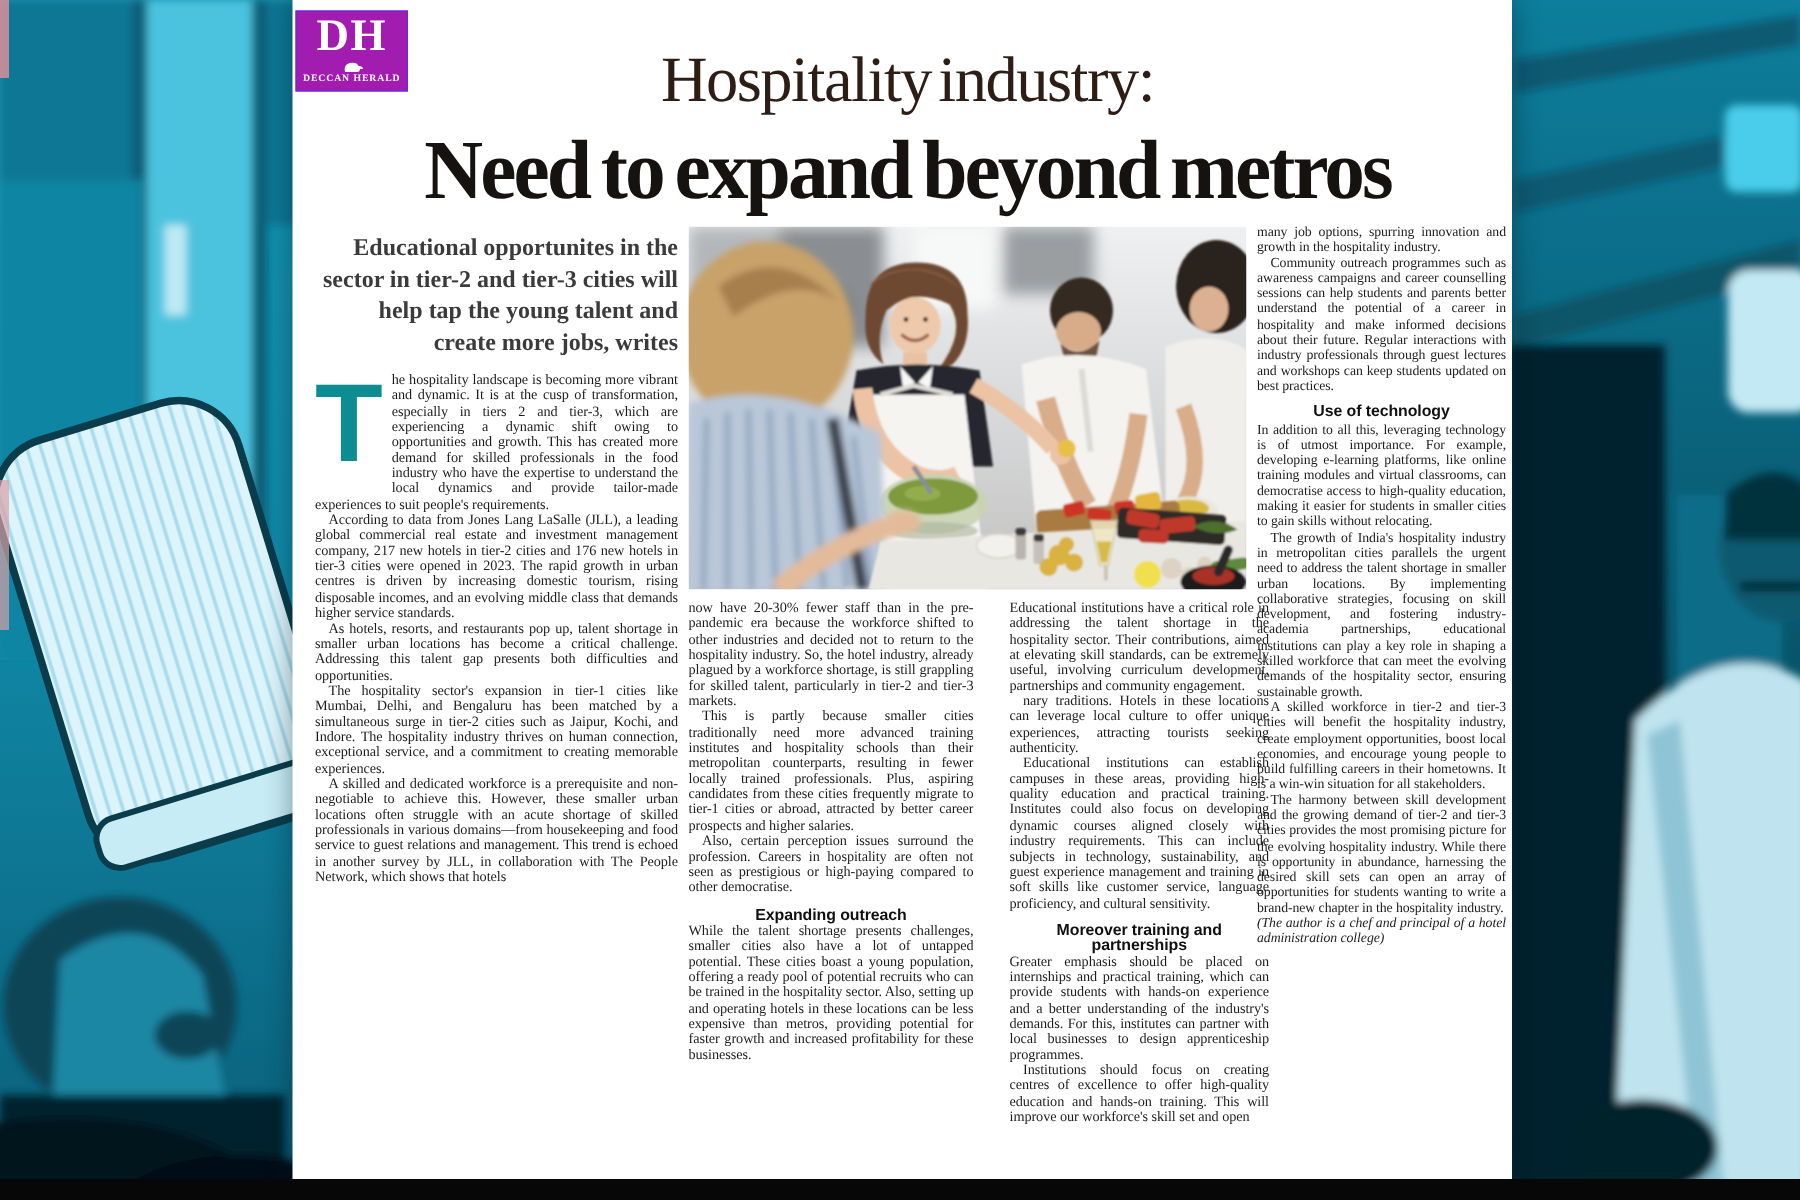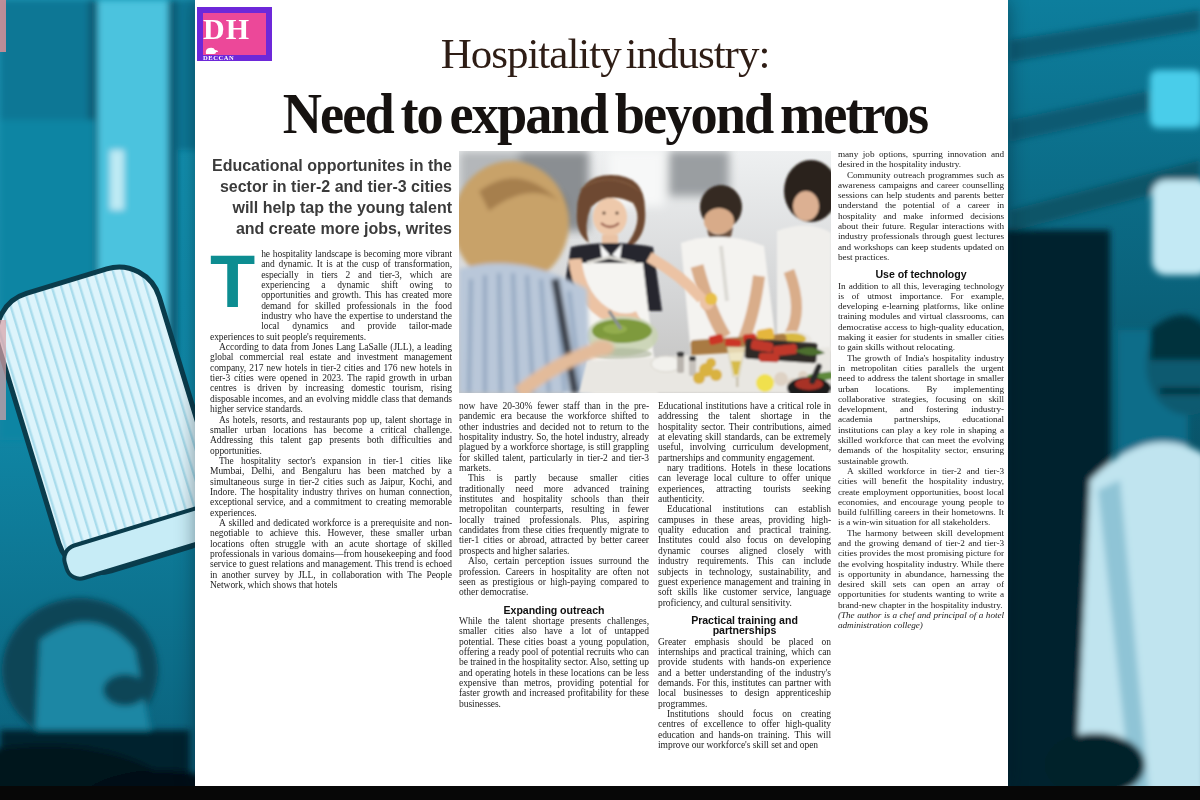--- a/index.html
+++ b/index.html
@@ -2,49 +2,49 @@
 <html><head>
 <meta charset="utf-8">
 <style>
   html,body{margin:0;padding:0;}
   body{width:1200px;height:800px;position:relative;overflow:hidden;background:#0b7d99;font-family:"Liberation Serif",serif;}
   .bg{position:absolute;inset:0;width:1200px;height:800px;display:block;}
   .paper{position:absolute;left:195px;top:0;width:813px;height:786px;background:#ffffff;box-sizing:border-box;padding:0 8px 0 15px;box-shadow:0 0 18px rgba(0,20,30,.45);}
   .bottom-bar{position:absolute;left:0;bottom:0;width:1200px;height:14px;background:#070707;}
 
   
-  .logo{position:absolute;left:2px;top:7px;width:75px;height:54px;background:#ec4899;color:#fff;border:6px solid #6d28d9;box-sizing:border-box;}
+  .logo{position:absolute;left:2px;top:7px;width:75px;height:54px;background:#a21caf;color:#fff;text-align:center;border:1px solid #6d28d9;box-sizing:border-box;}
   .logo-dh{font-family:"Liberation Serif",serif;font-weight:700;font-size:30px;line-height:30px;margin-top:1px;letter-spacing:1px;}
   .logo-el{height:9px;line-height:9px;}
   .logo-sub{font-family:"Liberation Serif",serif;font-size:6.5px;font-weight:700;letter-spacing:.6px;margin-top:1px;}
 
   
   .kicker{margin:25px 0 0 0;text-align:center;font-family:"Liberation Serif",serif;font-weight:400;color:#2e1d15;font-size:43px;line-height:58px;letter-spacing:-1px;word-spacing:-5px;}
   .mainhead{margin:2px 0 6px 0;text-align:center;font-family:"Liberation Serif",serif;font-weight:700;color:#161210;font-size:56px;line-height:58px;letter-spacing:-2px;word-spacing:-4px;transform:scaleX(.97);transform-origin:center;}
 
   
   .cols{display:flex;align-items:flex-start;}
   .col1{width:242px;flex:0 0 242px;margin-right:7px;}
   .mid{width:372px;flex:0 0 372px;margin-right:7px;}
   .col4{width:166px;flex:0 0 166px;}
-  .standfirst{font-family:Liberation Sans, sans-serif;font-weight:700;font-size:16px;line-height:21px;color:#3b3b3b;text-align:right;margin:6px 0 10px 0;}
+  .standfirst{font-family:Liberation Serif, serif;font-weight:700;font-size:16px;line-height:21px;color:#3b3b3b;text-align:right;margin:6px 0 10px 0;}
   .sf-author{color:#0e9096;display:block;}
   .bodytext{font-size:9.5px;line-height:10.35px;color:#1c1c1c;text-align:justify;letter-spacing:-.05px;overflow:hidden;}
   .bodytext p{margin:0;}
   .bodytext p + p{text-indent:9px;}
   .col1 .bodytext{height:492px;}
   .midcols .bodytext{height:376px;}
   .col4 .bodytext{height:628px;font-size:9.2px;line-height:10.3px;}
   .dropcap{float:left;font-family:"Liberation Sans",sans-serif;font-weight:700;color:#0d8d91;font-size:74px;line-height:60px;height:72px;margin:3px 6px 0 0;}
   .subhead{font-family:"Liberation Sans",sans-serif;font-weight:700;font-size:10.6px;color:#101010;margin:7px 0 1px 0 !important;text-indent:0 !important;text-align:center;}
   .footnote{font-style:italic;text-indent:0 !important;}
   .photo{width:372px;height:242px;margin-top:2px;overflow:hidden;}
   .photo svg{display:block;}
   .midcols{display:flex;margin-top:8px;}
-  .c2{width:190px;flex:0 0 190px;margin-right:9px;}
+  .c2{width:190px;flex:0 0 190px;margin-right:24px;}
   .c3{width:173px;flex:0 0 173px;}
 </style>
 </head>
 <body>
 
 <svg class="bg" viewBox="0 0 1200 800" preserveAspectRatio="none">
   <defs>
     <linearGradient id="bgG" x1="0" y1="0" x2="0" y2="1">
       <stop offset="0" stop-color="#1495b4"></stop>
         <stop offset=".5" stop-color="#1089a8"></stop>
@@ -282,31 +282,31 @@
             <p class="subhead">Expanding outreach</p>
             <p style="text-indent:0">While the talent shortage presents challenges, smaller cities also have a lot of untapped potential. These cities boast a young population, offering a ready pool of potential recruits who can be trained in the hospitality sector. Also, setting up and operating hotels in these locations can be less expensive than metros, providing potential for faster growth and increased profitability for these businesses.</p>
           </div>
         </div>
 
         <div class="c3">
           <div class="bodytext">
             <p>Educational institutions have a critical role in addressing the talent shortage in the hospitality sector. Their contributions, aimed at elevating skill standards, can be extremely useful, involving curriculum development, partnerships and community engagement.</p>
             <p>nary traditions. Hotels in these locations can leverage local culture to offer unique experiences, attracting tourists seeking authenticity.</p>
             <p>Educational institutions can establish campuses in these areas, providing high-quality education and practical training. Institutes could also focus on developing dynamic courses aligned closely with industry requirements. This can include subjects in technology, sustainability, and guest experience management and training in soft skills like customer service, language proficiency, and cultural sensitivity.</p>
-            <p class="subhead">Practical training and partnerships</p>
+            <p class="subhead">Moreover training and partnerships</p>
             <p style="text-indent:0">Greater emphasis should be placed on internships and practical training, which can provide students with hands-on experience and a better understanding of the industry's demands. For this, institutes can partner with local businesses to design apprenticeship programmes.</p>
             <p>Institutions should focus on creating centres of excellence to offer high-quality education and hands-on training. This will improve our workforce's skill set and open</p>
           </div>
         </div>
       </div>
     </div>
 
     <div class="col4">
       <div class="bodytext">
-        <p>many job options, spurring innovation and desired in the hospitality industry.</p>
+        <p>many job options, spurring innovation and growth in the hospitality industry.</p>
         <p>Community outreach programmes such as awareness campaigns and career counselling sessions can help students and parents better understand the potential of a career in hospitality and make informed decisions about their future. Regular interactions with industry professionals through guest lectures and workshops can keep students updated on best practices.</p>
         <p class="subhead">Use of technology</p>
         <p style="text-indent:0">In addition to all this, leveraging technology is of utmost importance. For example, developing e-learning platforms, like online training modules and virtual classrooms, can democratise access to high-quality education, making it easier for students in smaller cities to gain skills without relocating.</p>
         <p>The growth of India's hospitality industry in metropolitan cities parallels the urgent need to address the talent shortage in smaller urban locations. By implementing collaborative strategies, focusing on skill development, and fostering industry-academia partnerships, educational institutions can play a key role in shaping a skilled workforce that can meet the evolving demands of the hospitality sector, ensuring sustainable growth.</p>
         <p>A skilled workforce in tier-2 and tier-3 cities will benefit the hospitality industry, create employment opportunities, boost local economies, and encourage young people to build fulfilling careers in their hometowns. It is a win-win situation for all stakeholders.</p>
         <p>The harmony between skill development and the growing demand of tier-2 and tier-3 cities provides the most promising picture for the evolving hospitality industry. While there is opportunity in abundance, harnessing the desired skill sets can open an array of opportunities for students wanting to write a brand-new chapter in the hospitality industry.</p>
         <p class="footnote">(The author is a chef and principal of a hotel administration college)</p>
       </div>
     </div>
 

